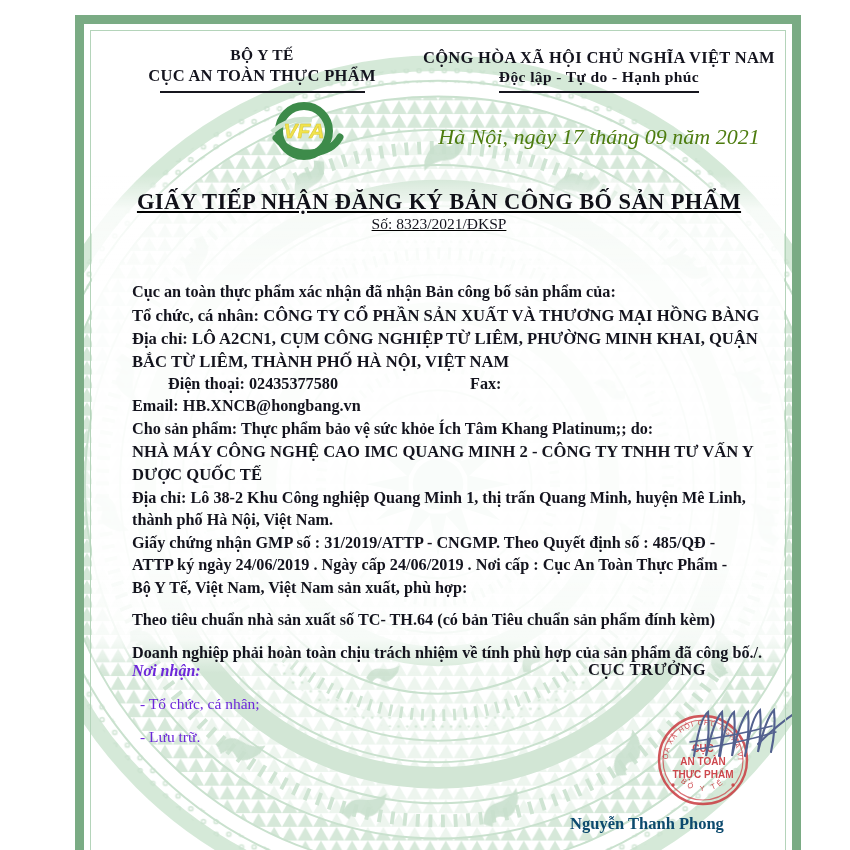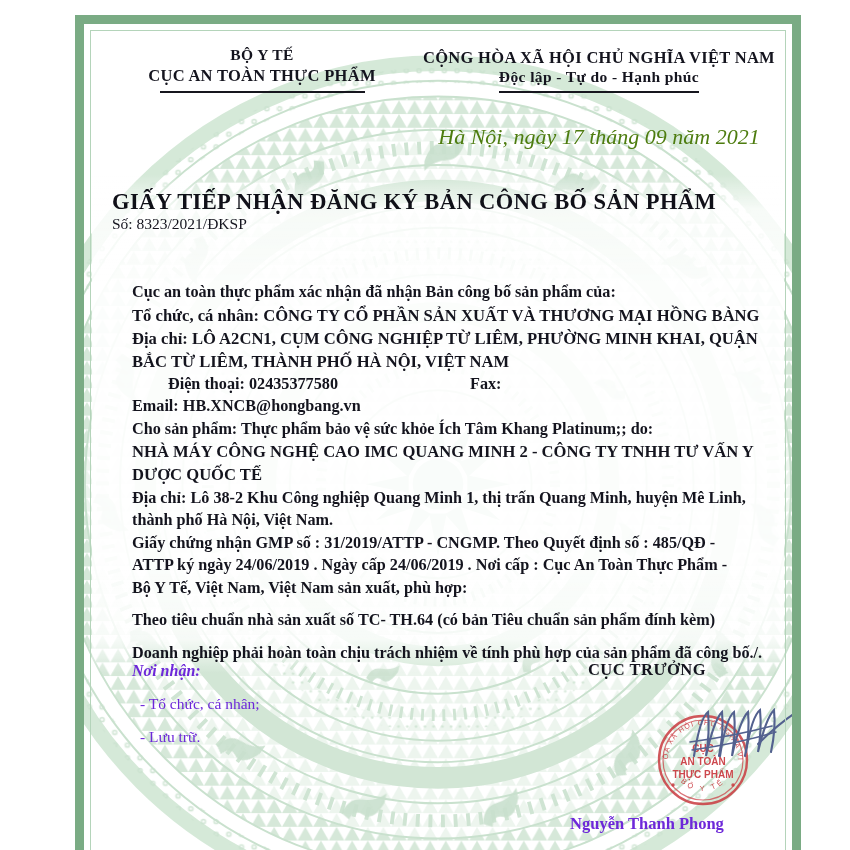--- a/index.html
+++ b/index.html
@@ -93,22 +93,23 @@
     position: absolute;
     left: 320px; top: 100px; width: 390px;
     text-align: center;
     font-style: italic;
     font-size: 22px;
     color: #4d7c0f;
   }
 
   
   #title-block {
-    position: absolute; left: 28px; top: 165px; width: 686px;
-    text-align: left;
+    position: absolute; left: 12px; top: 165px; width: 686px;
+    text-align: center;
+    text-decoration: underline;
   }
   #doc-title {
     font-weight: bold;
     font-size: 22.5px;
     letter-spacing: .4px;
     color: #101018;
   }
   #doc-number {
     margin-top: 0;
     font-size: 15.5px;
@@ -145,21 +146,21 @@
   #sign-block {
     position: absolute; left: 420px; top: 636px; width: 286px;
     text-align: center; color: #14141e;
   }
   #sign-title {
     font-weight: bold; font-size: 16.5px; letter-spacing: .5px;
   }
   #signer-name {
     position: absolute; left: 420px; top: 790px; width: 286px;
     text-align: center;
-    font-weight: bold; font-size: 16.5px; color: #6d28d9;
+    font-weight: bold; font-size: 16.5px; color: #0c4a6e;
   }
 
   
   #seal {
     position: absolute; left: 566px; top: 683px;
     width: 106px; height: 106px; z-index: 5;
   }
   #seal svg { display: block; }
   
   #signature {
@@ -353,20 +354,28 @@
     <div id="cert-inner-line"></div>
 
     <div id="content">
 
       <div class="hdr" id="hdr-left">
         <div class="hdr-l1">BỘ Y TẾ</div>
         <div class="hdr-l2">CỤC AN TOÀN THỰC PHẨM</div>
         <div class="hdr-rule" id="rule-left"></div>
       </div>
 
+      <div id="vfa-logo">
+        <svg width="104" height="58" viewBox="0 0 104 58" xmlns="http://www.w3.org/2000/svg">
+          <circle cx="52" cy="29" r="25" fill="none" stroke="#3d8b4a" stroke-width="8"></circle>
+          <path d="M24,36 q14,16 34,15 q22,-1 30,-16" fill="none" stroke="#3d8b4a" stroke-width="7" stroke-linecap="round"></path>
+          <path d="M20,30 q18,-16 40,-12" fill="none" stroke="#cde4cf" stroke-width="5"></path>
+          <text x="52" y="36" text-anchor="middle" class="seal-text" font-size="21" font-weight="bold" font-style="italic" fill="#f2e34a" stroke="#d9c93f" stroke-width=".6">VFA</text>
+        </svg>
+      </div>
 
       <div class="hdr" id="hdr-right">
         <div class="hdr-l2">CỘNG HÒA XÃ HỘI CHỦ NGHĨA VIỆT NAM</div>
         <div class="hdr-l1">Độc lập - Tự do - Hạnh phúc</div>
         <div class="hdr-rule" id="rule-right"></div>
       </div>
 
       <div id="date-line">Hà Nội, ngày 17 tháng 09 năm 2021</div>
 
       <div id="title-block">

